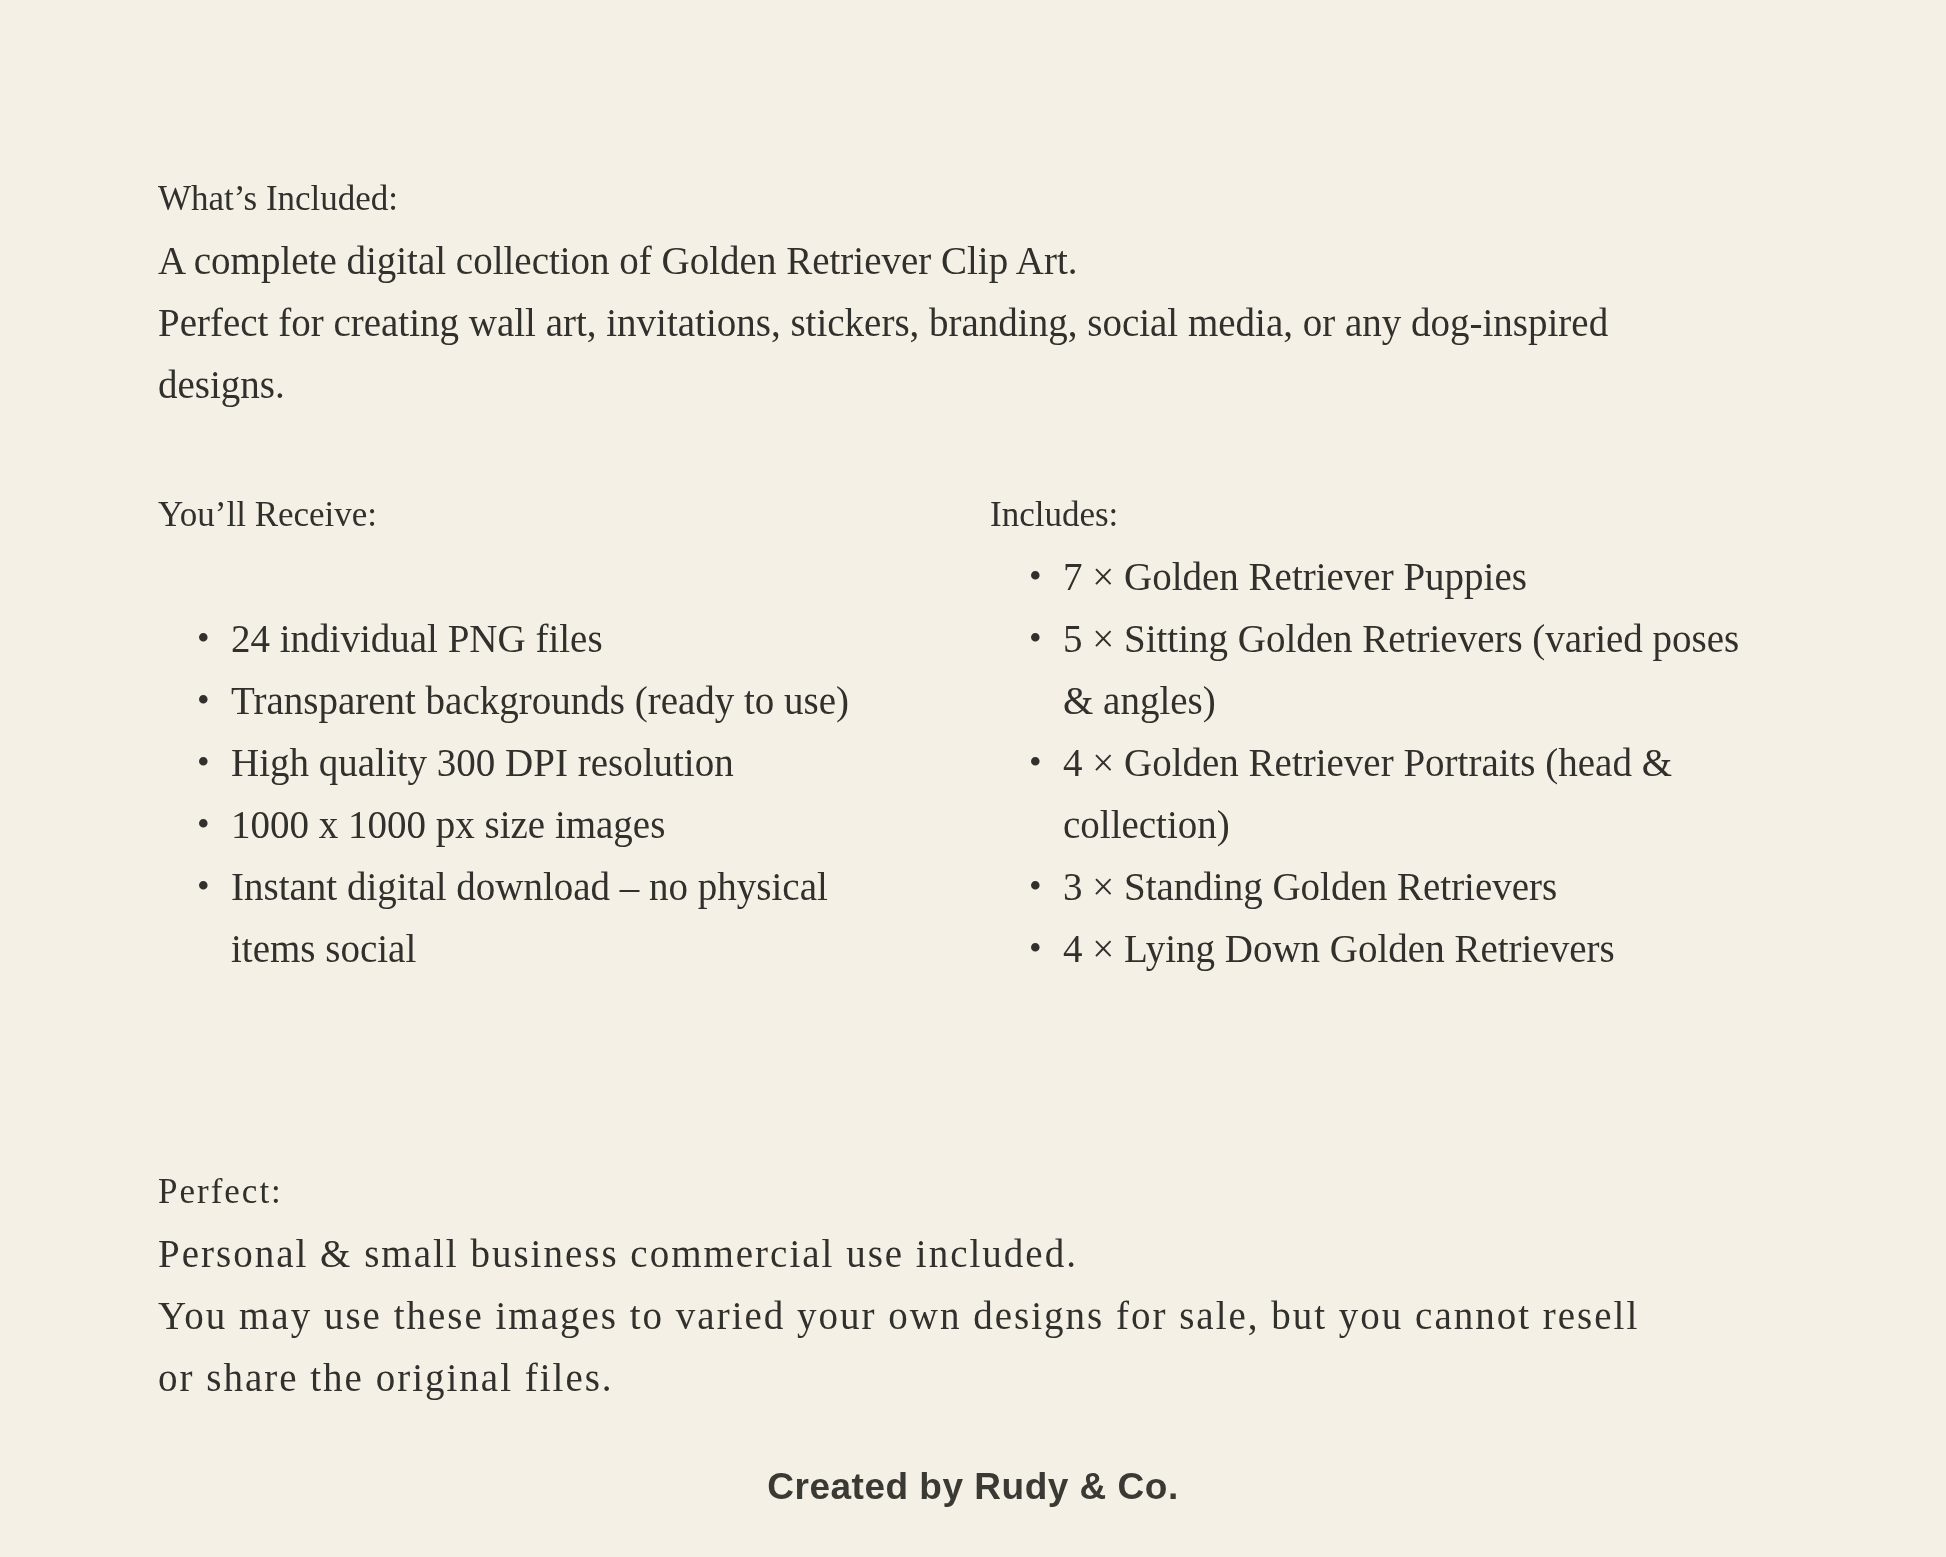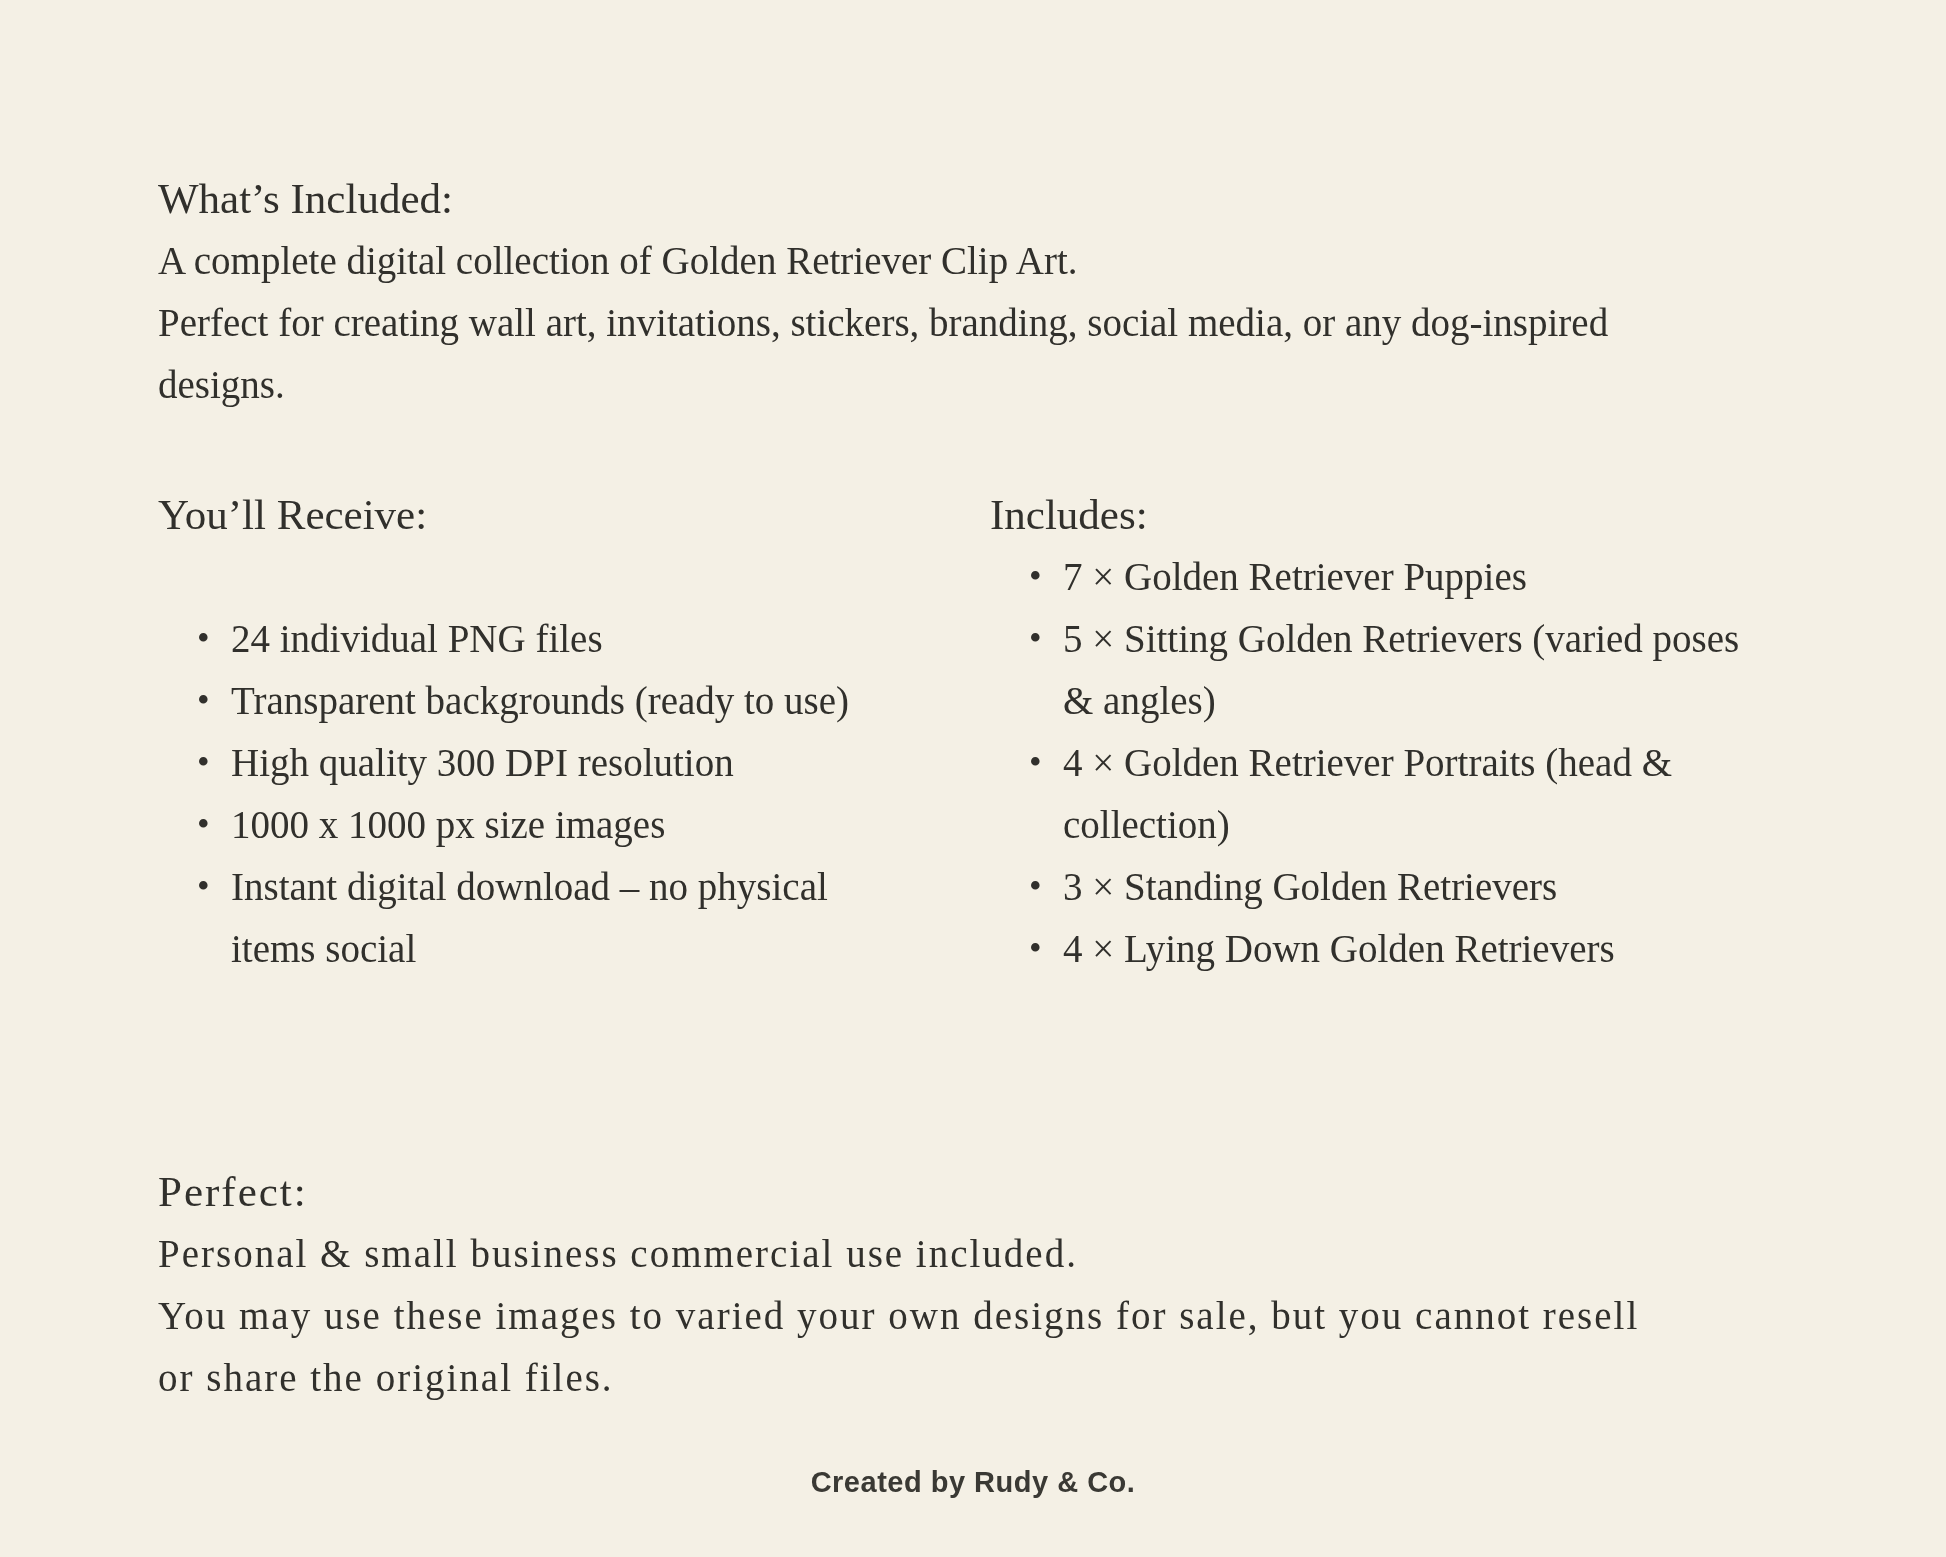--- a/index.html
+++ b/index.html
@@ -22,21 +22,21 @@
   .serif-block {
     font-size: 39px;
     line-height: 62px;
     font-weight: 400;
   }
   .line {
     white-space: nowrap;
   }
   h2 {
     margin: 0;
-    font-size: 43px;
+    font-size: 35px;
     line-height: 62px;
     font-weight: 400;
     white-space: nowrap;
   }
   .intro {
     position: absolute;
     left: 158px;
     top: 168px;
   }
   .col-left {
@@ -77,21 +77,21 @@
     letter-spacing: 2px;
   }
   .footer {
     position: absolute;
     left: 0;
     top: 1466px;
     width: 100%;
     text-align: center;
     font-family: "Liberation Sans", sans-serif;
     font-weight: 700;
-    font-size: 29px;
+    font-size: 37px;
     letter-spacing: 0.5px;
     color: var(--footer_text, #3a3934);
   }
 </style>
 </head>
 <body>
 
 <div class="page">
 
   <section class="intro serif-block">

